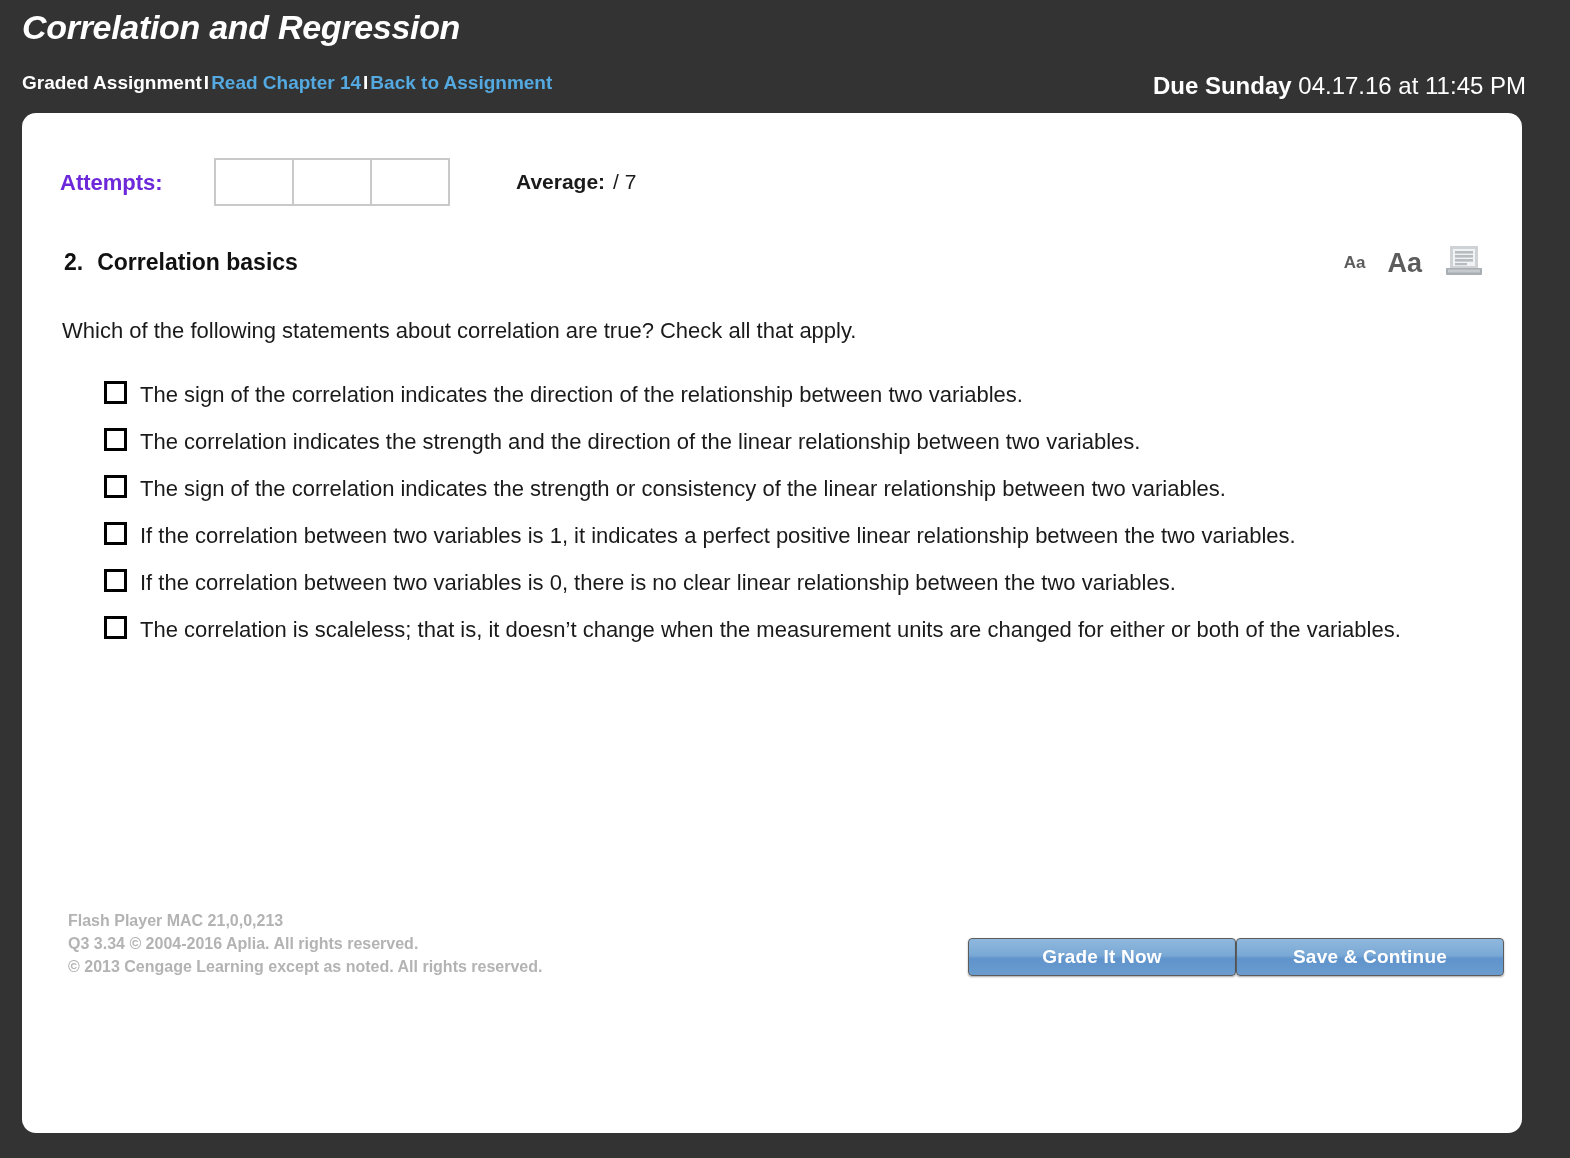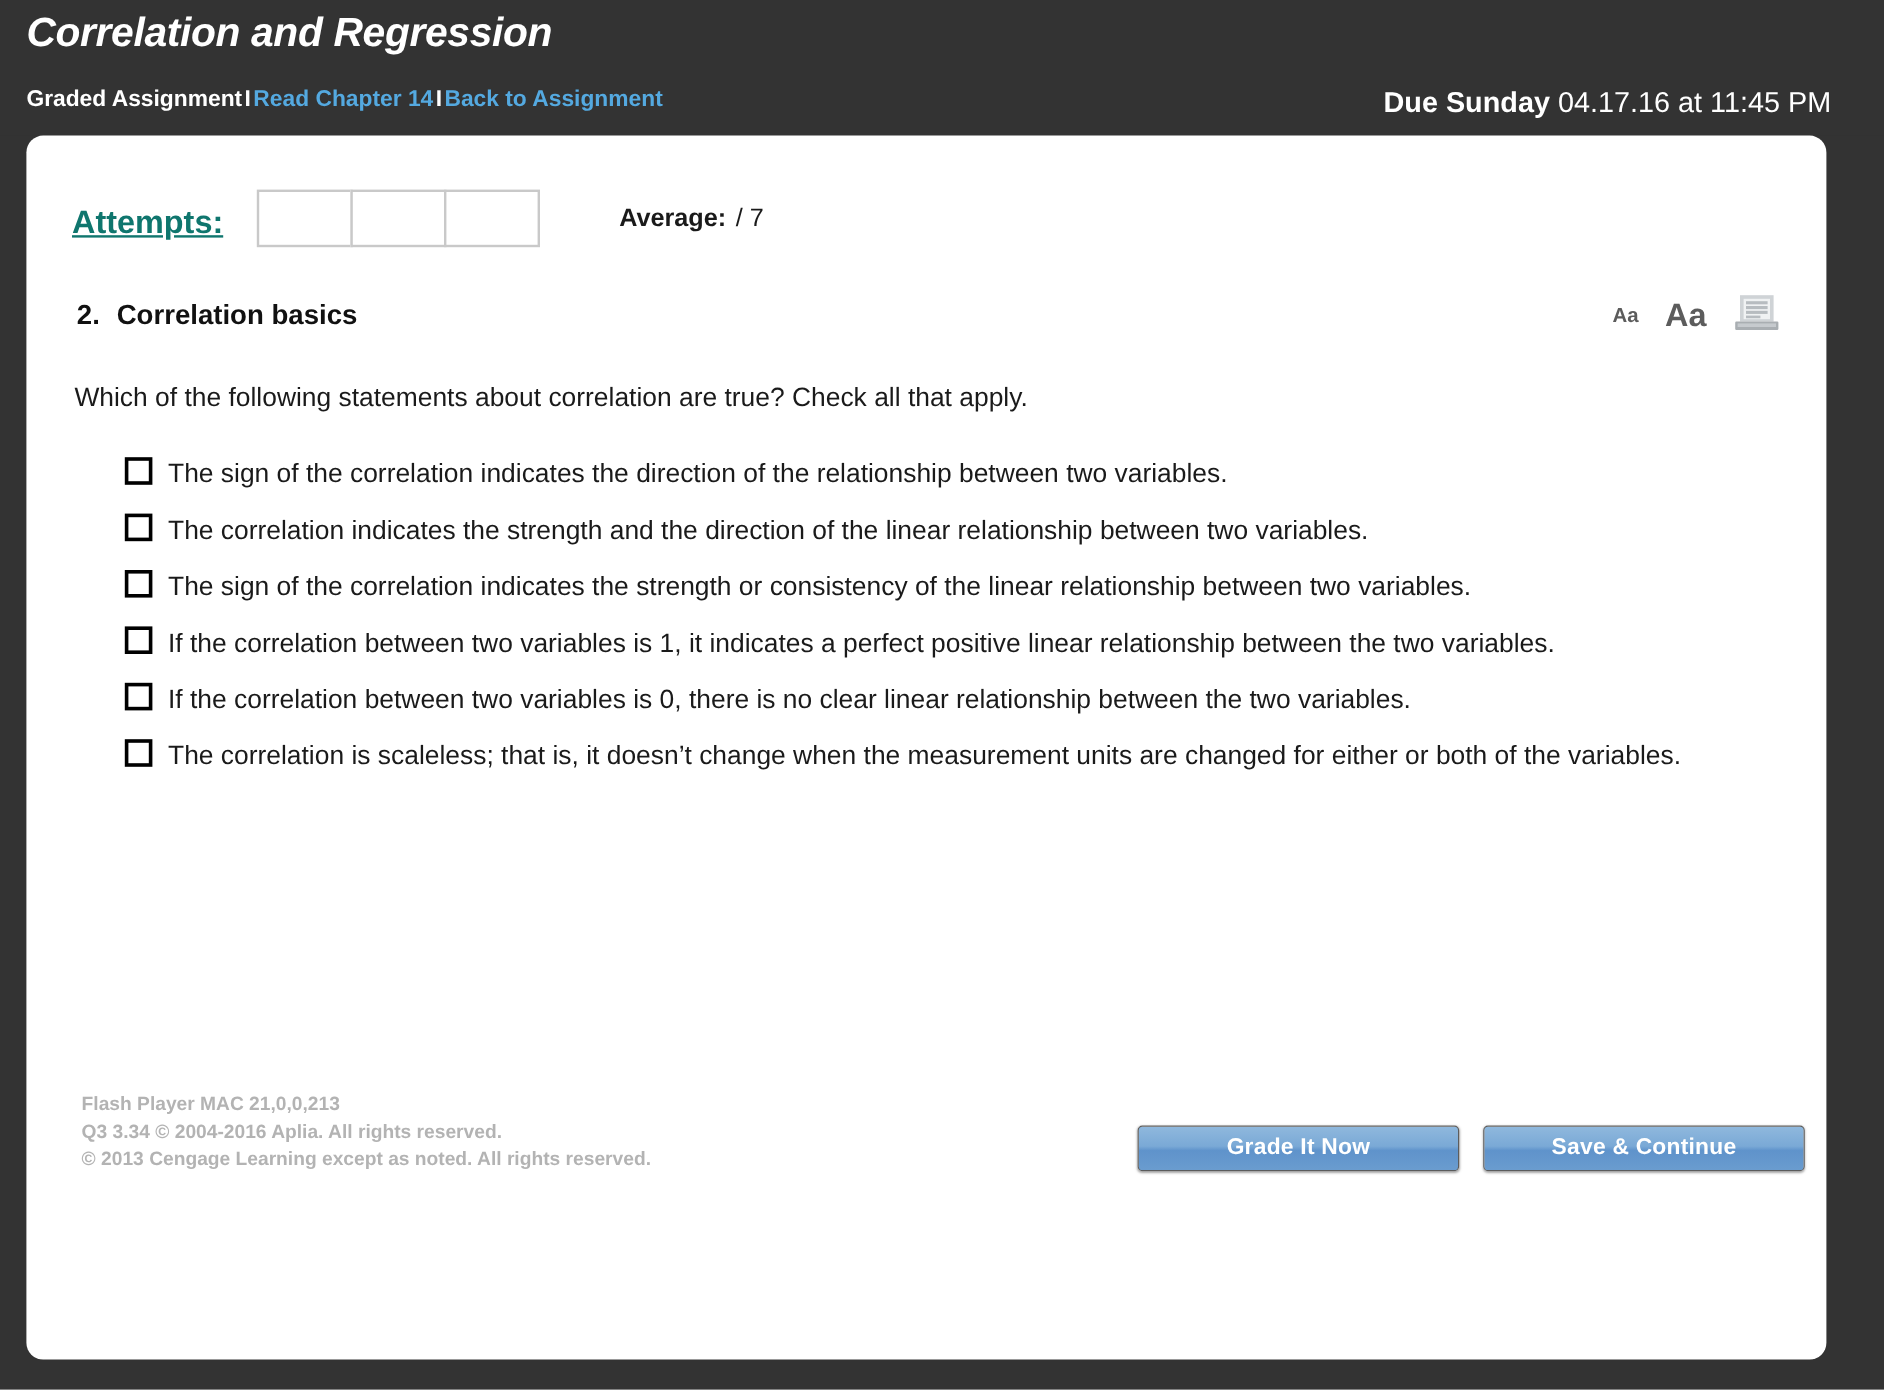--- a/index.html
+++ b/index.html
@@ -79,25 +79,24 @@
   #attempts-row {
     position: absolute;
     left: 38px;
     top: 45px;
     height: 50px;
   }
   #attempts-label {
     position: absolute;
     left: 0;
     top: 12px;
-    font-size: 27px;
-    font-weight: bold;
-    color: #0f766e;
-    white-space: nowrap;
-    text-decoration: underline;
+    font-size: 22px;
+    font-weight: bold;
+    color: #6d28d9;
+    white-space: nowrap;
   }
   #attempts-boxes {
     position: absolute;
     left: 154px;
     top: 0;
     display: flex;
   }
   .attempt-box {
     width: 80px;
     height: 48px;
@@ -204,21 +203,20 @@
     font-size: 16px;
     font-weight: bold;
     color: #b3b3b3;
     line-height: 23px;
   }
   #buttons {
     position: absolute;
     right: 18px;
     top: 825px;
     display: flex;
-    gap: 20px;
   }
   .btn {
     width: 268px;
     height: 38px;
     border: 1px solid #5c5c5c;
     border-radius: 4px;
     background: linear-gradient(to bottom, #8fb8dd 0%, #7aa9d6 45%, #5f93cb 55%, #6a9ccf 100%);
     color: #ffffff;
     font-size: 19px;
     font-weight: bold;

